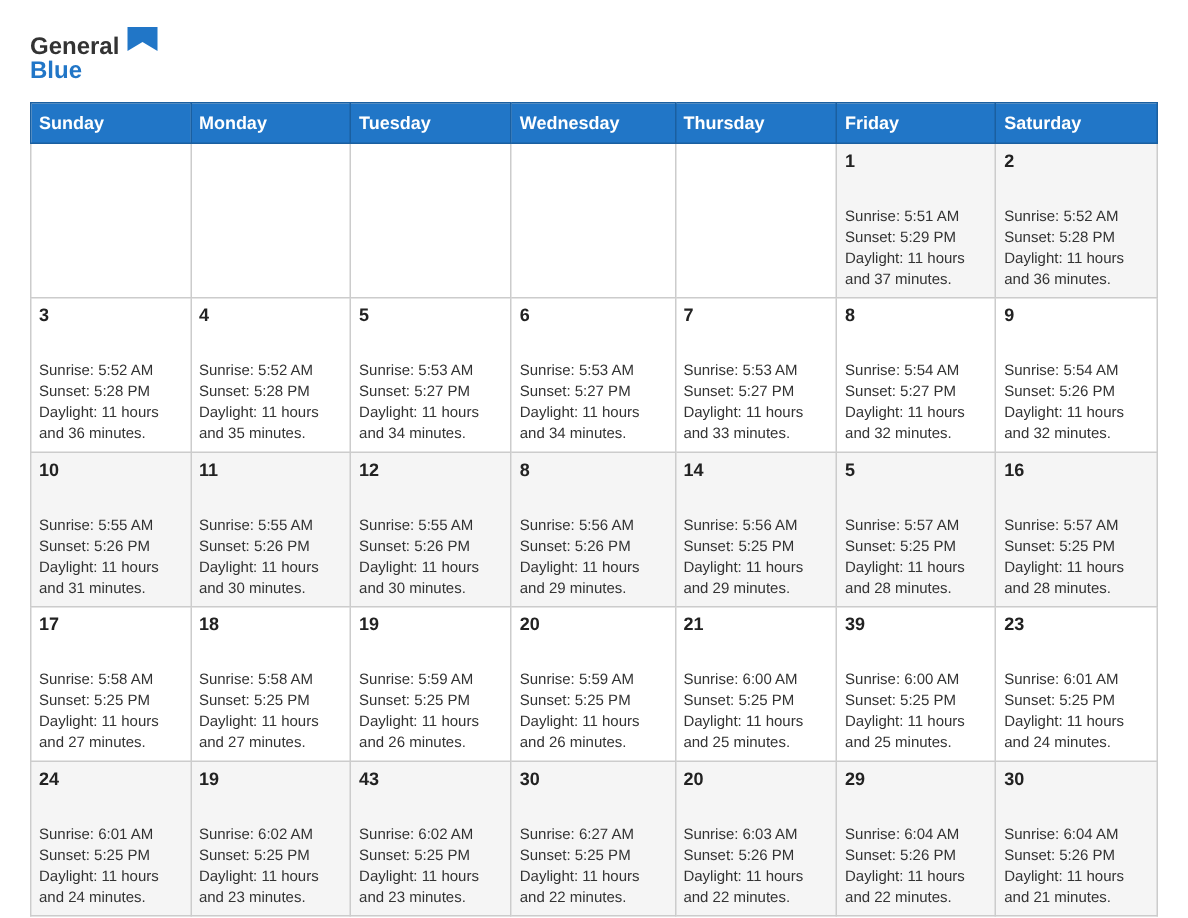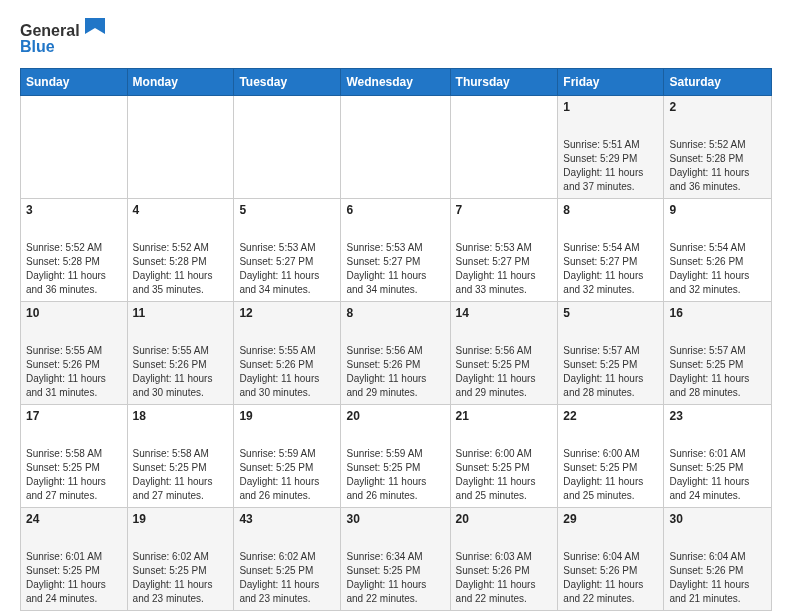--- a/index.html
+++ b/index.html
@@ -264,21 +264,21 @@
 Sunset: 5:25 PM
 Daylight: 11 hours and 26 minutes.</div>
           </td>
           <td>
             <span class="day-num">21</span>
             <div class="day-info">Sunrise: 6:00 AM
 Sunset: 5:25 PM
 Daylight: 11 hours and 25 minutes.</div>
           </td>
           <td>
-            <span class="day-num">22</span>
+            <span class="day-num">39</span>
             <div class="day-info">Sunrise: 6:00 AM
 Sunset: 5:25 PM
 Daylight: 11 hours and 25 minutes.</div>
           </td>
           <td>
             <span class="day-num">23</span>
             <div class="day-info">Sunrise: 6:01 AM
 Sunset: 5:25 PM
 Daylight: 11 hours and 24 minutes.</div>
           </td>
@@ -297,21 +297,21 @@
 Daylight: 11 hours and 23 minutes.</div>
           </td>
           <td>
             <span class="day-num">43</span>
             <div class="day-info">Sunrise: 6:02 AM
 Sunset: 5:25 PM
 Daylight: 11 hours and 23 minutes.</div>
           </td>
           <td>
             <span class="day-num">30</span>
-            <div class="day-info">Sunrise: 6:34 AM
+            <div class="day-info">Sunrise: 6:27 AM
 Sunset: 5:25 PM
 Daylight: 11 hours and 22 minutes.</div>
           </td>
           <td>
             <span class="day-num">20</span>
             <div class="day-info">Sunrise: 6:03 AM
 Sunset: 5:26 PM
 Daylight: 11 hours and 22 minutes.</div>
           </td>
           <td>

